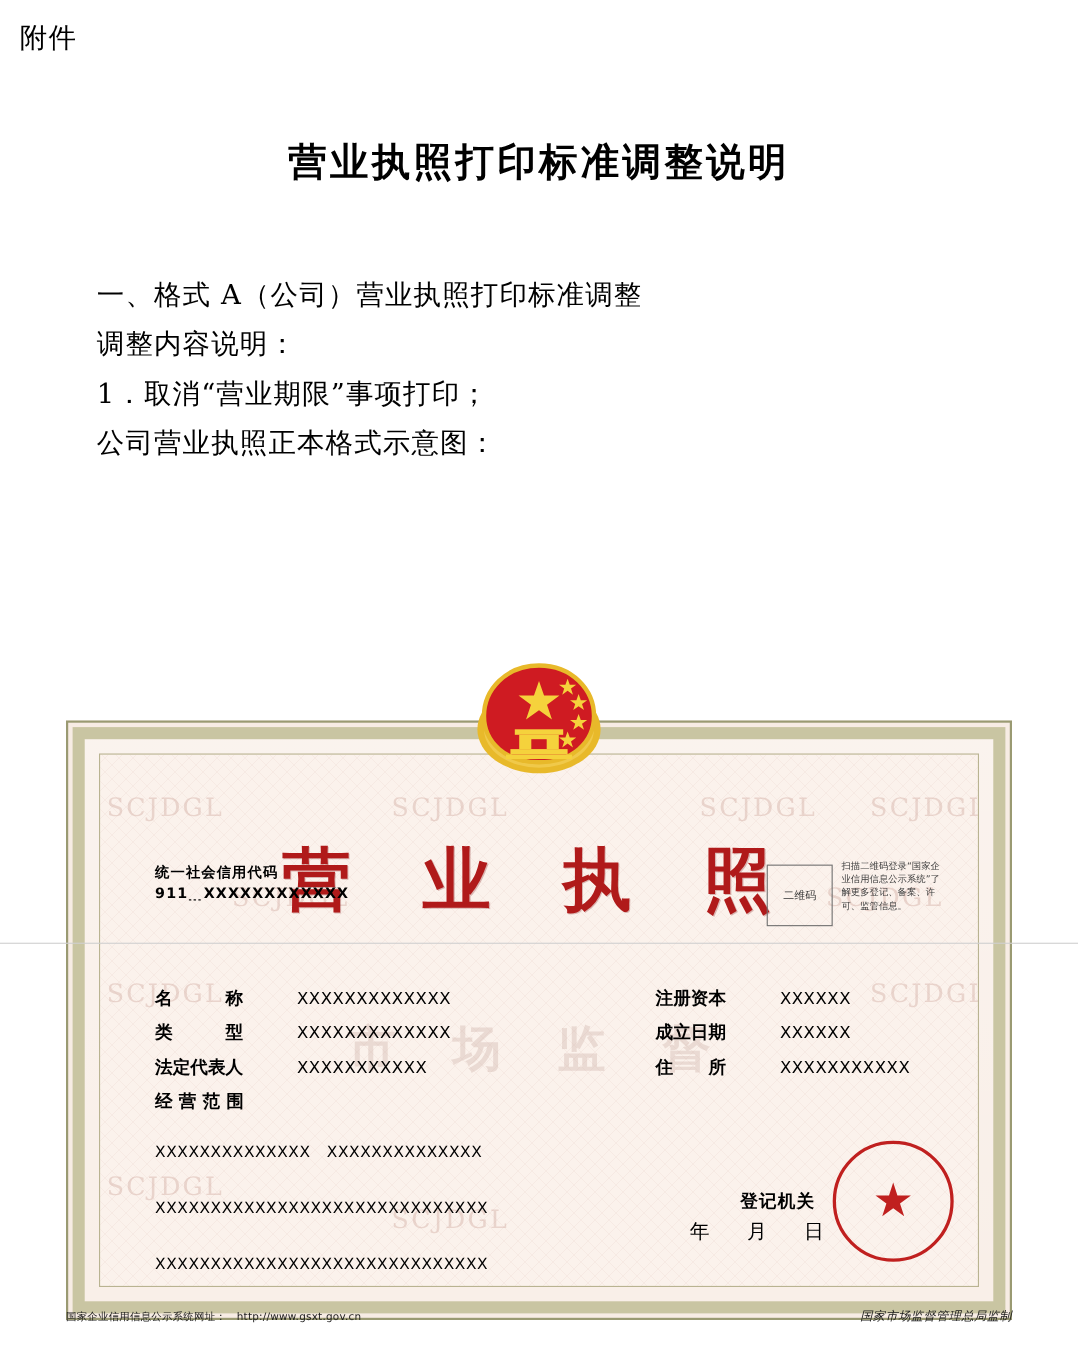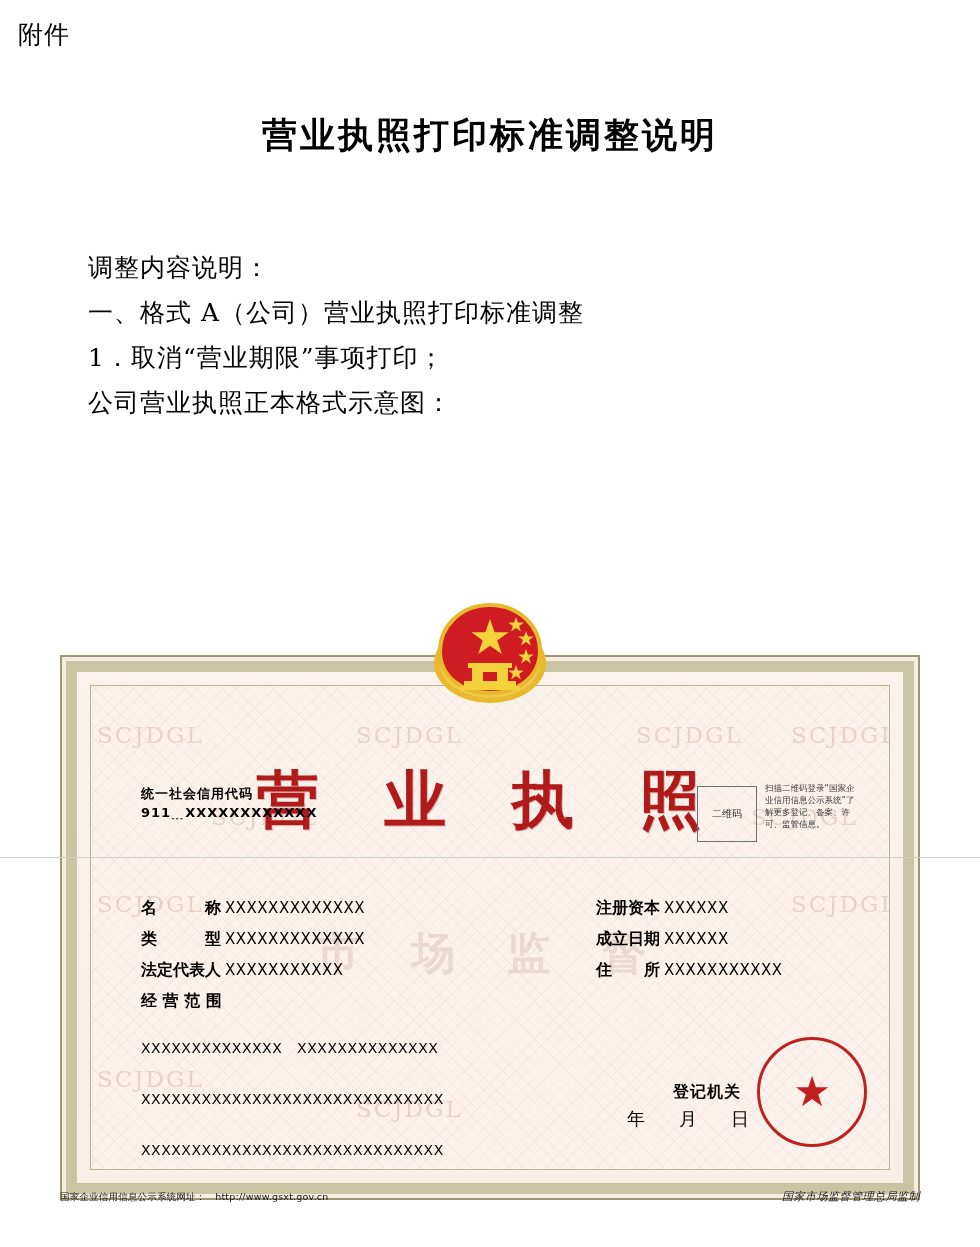--- a/index.html
+++ b/index.html
@@ -21,21 +21,21 @@
     position: absolute;
     left: 18px;
     top: 18px;
     font-family: "DejaVu Sans", "Liberation Sans", sans-serif;
     font-size: 25px;
     letter-spacing: 1px;
   }
   .doc-title {
     position: absolute;
     left: 0; right: 0;
-    top: 112px;
+    top: 124px;
     text-align: center;
     font-family: "DejaVu Serif", "Liberation Serif", serif;
     font-weight: bold;
     font-size: 35px;
     letter-spacing: 3px;
   }
   .body-block {
     position: absolute;
     left: 88px;
     top: 245px;
@@ -175,20 +175,21 @@
     font-family: "DejaVu Sans", "Liberation Sans", sans-serif;
     font-size: 16px;
     font-weight: bold;
     letter-spacing: 0px;
     display: inline-block;
   }
   .f-val {
     font-family: "DejaVu Sans", "Liberation Sans", sans-serif;
     font-size: 15px;
     letter-spacing: 0.5px;
+    margin-left: 45px;
   }
   .col-left { position: absolute; left: 0; top: 0; width: 430px; }
   .col-right { position: absolute; left: 455px; top: 0; width: 330px; }
   .scope-lines {
     position: absolute;
     left: 50px;
     top: 320px;
     width: 460px;
     font-family: "DejaVu Sans", "Liberation Sans", sans-serif;
     font-size: 14px;
@@ -256,22 +257,22 @@
 </head>
 <body>
 
 <div class="page">
 
   <div class="attach-label">附件</div>
 
   <div class="doc-title">营业执照打印标准调整说明</div>
 
   <div class="body-block">
+    <div class="body-line">一、格式 A（公司）营业执照打印标准调整</div>
     <div class="body-line">调整内容说明：</div>
-    <div class="body-line">一、格式 A（公司）营业执照打印标准调整</div>
     <div class="body-line">1．取消“营业期限”事项打印；</div>
     <div class="body-line">公司营业执照正本格式示意图：</div>
   </div>
 
   <div class="cert-wrap">
 
     <div class="cert-outer">
       <div class="cert-band"></div>
 
       <div class="cert-inner">

